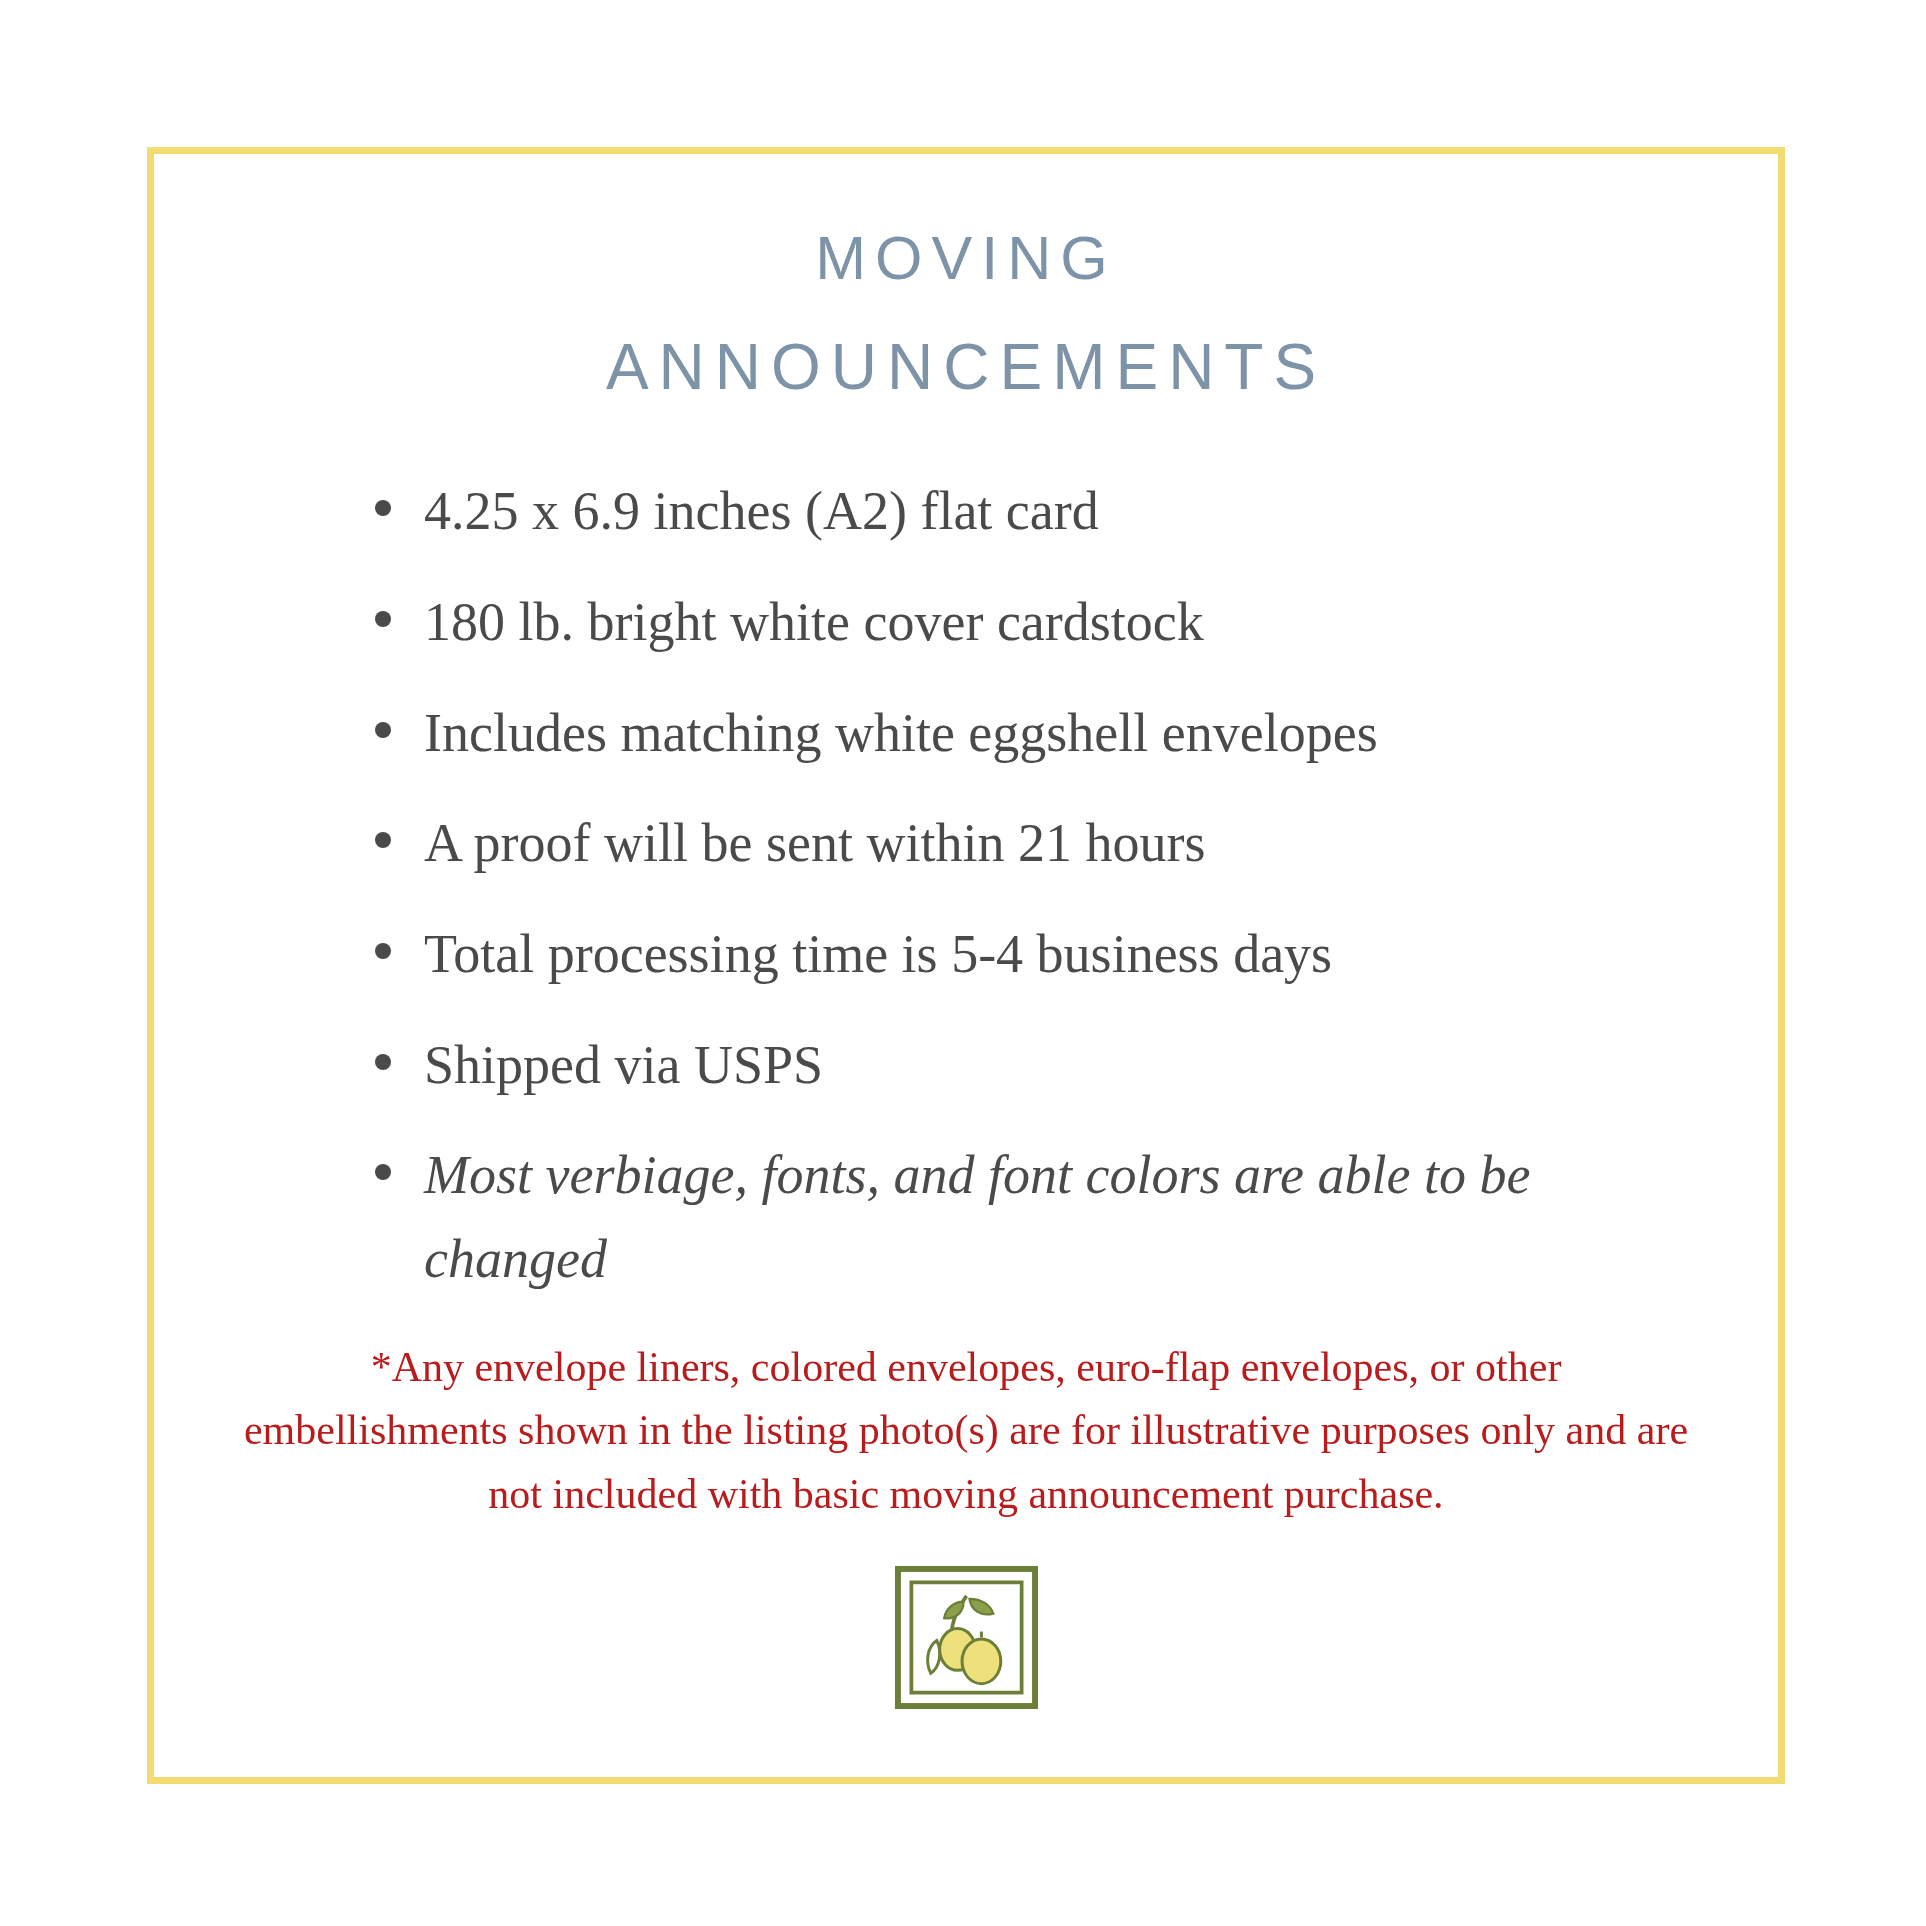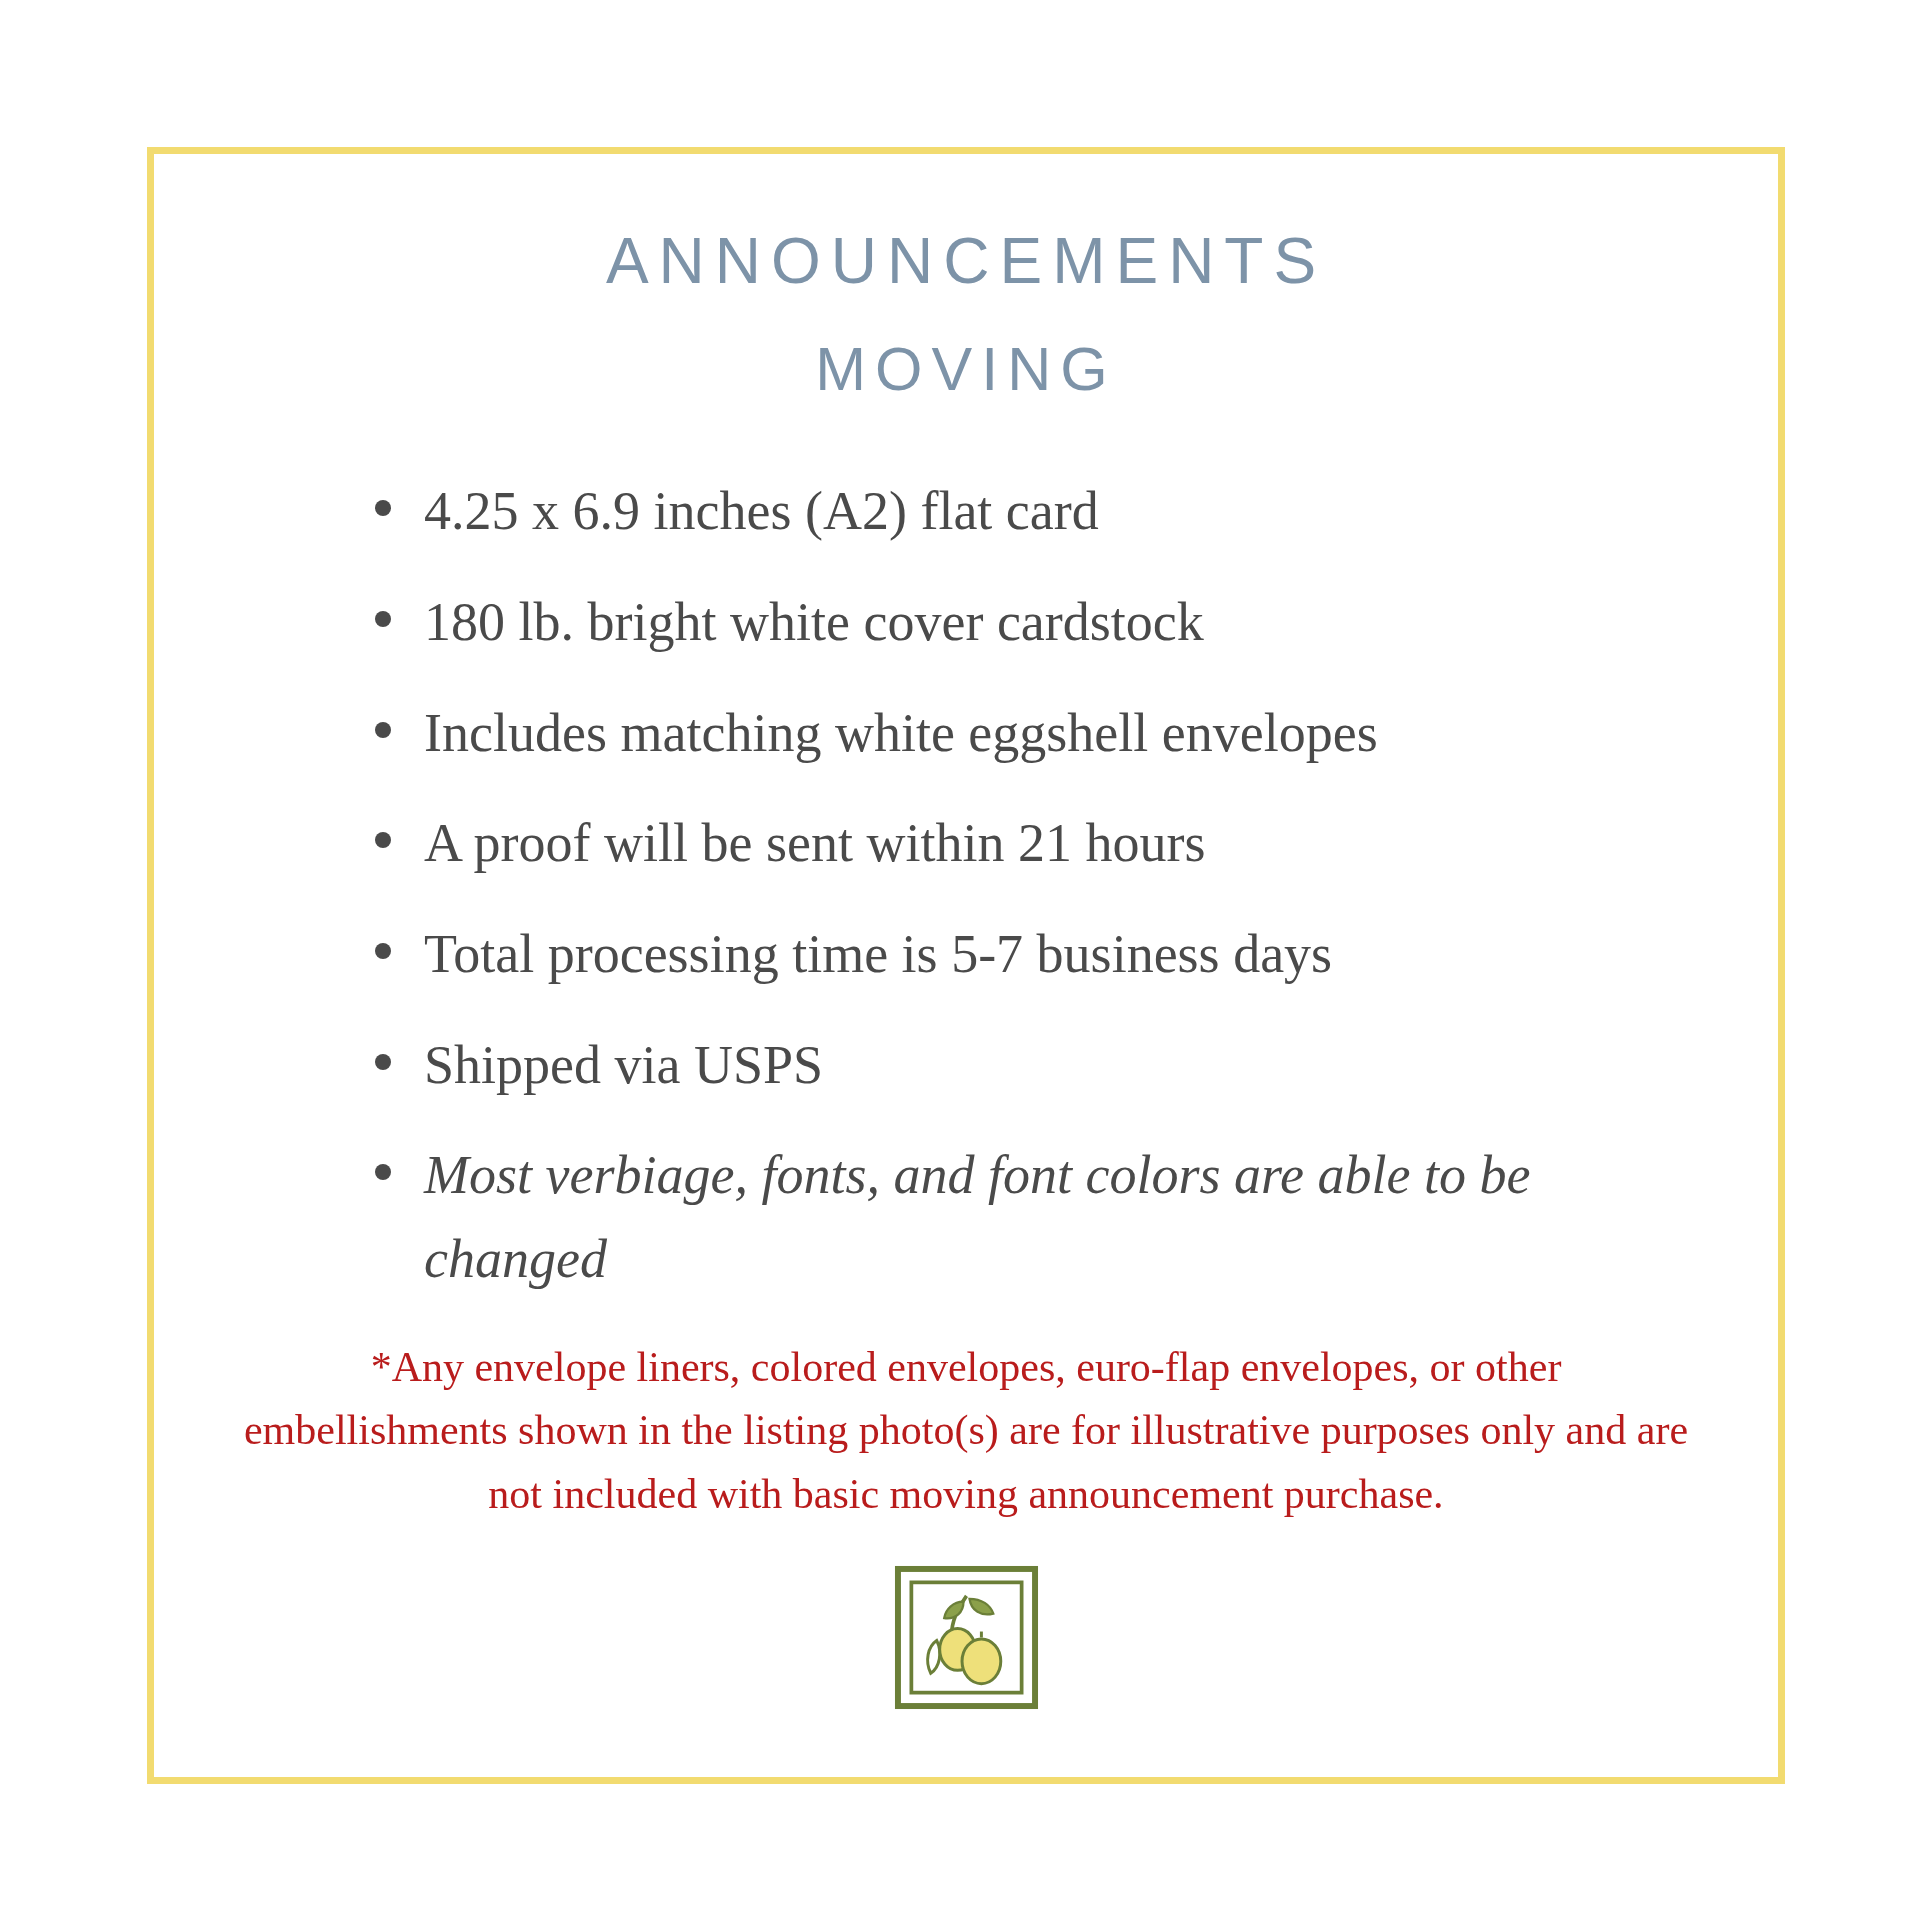--- a/index.html
+++ b/index.html
@@ -104,22 +104,22 @@
     height: 149px;
   }
 </style>
 </head>
 <body>
 
 <div class="page">
   <div class="card">
 
     <div class="title">
+      <span class="line">Moving</span>
       <span class="line second">Announcements</span>
-      <span class="line">Moving</span>
     </div>
 
     <ul class="bullets">
       <li>
         <span class="dot"></span>
         <span>4.25 x 6.9 inches (A2) flat card</span>
       </li>
       <li>
         <span class="dot"></span>
         <span>180 lb. bright white cover cardstock</span>
@@ -127,21 +127,21 @@
       <li>
         <span class="dot"></span>
         <span>Includes matching white eggshell envelopes</span>
       </li>
       <li>
         <span class="dot"></span>
         <span>A proof will be sent within 21 hours</span>
       </li>
       <li>
         <span class="dot"></span>
-        <span>Total processing time is 5-7 business days</span>
+        <span>Total processing time is 5-4 business days</span>
       </li>
       <li>
         <span class="dot"></span>
         <span>Shipped via USPS</span>
       </li>
       <li>
         <span class="dot"></span>
         <span>Most verbiage, fonts, and font colors are able to be changed</span>
       </li>
     </ul>

